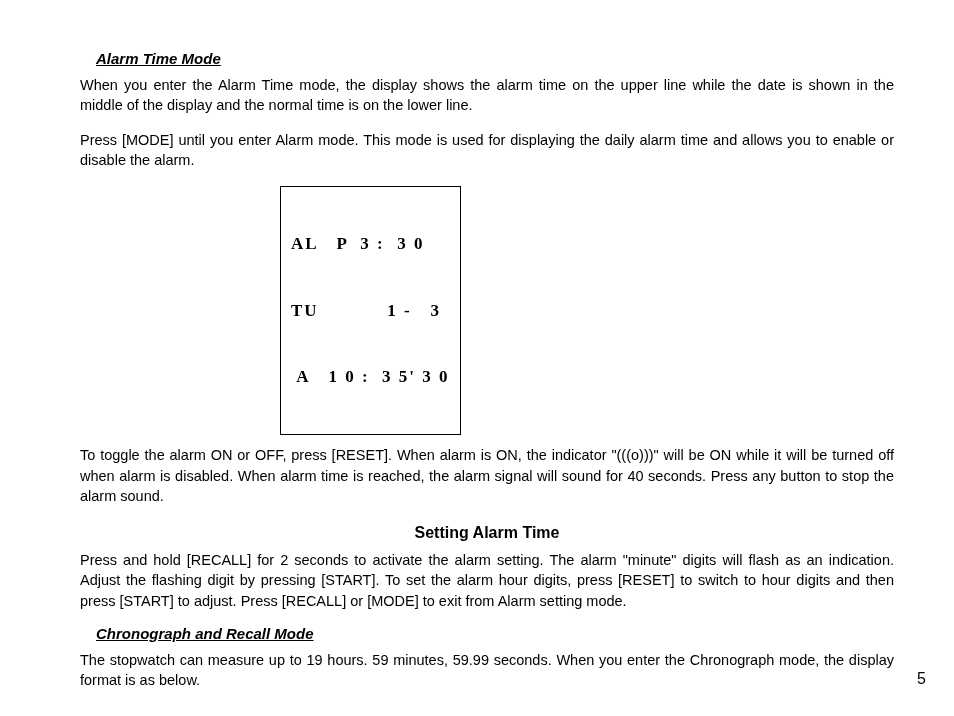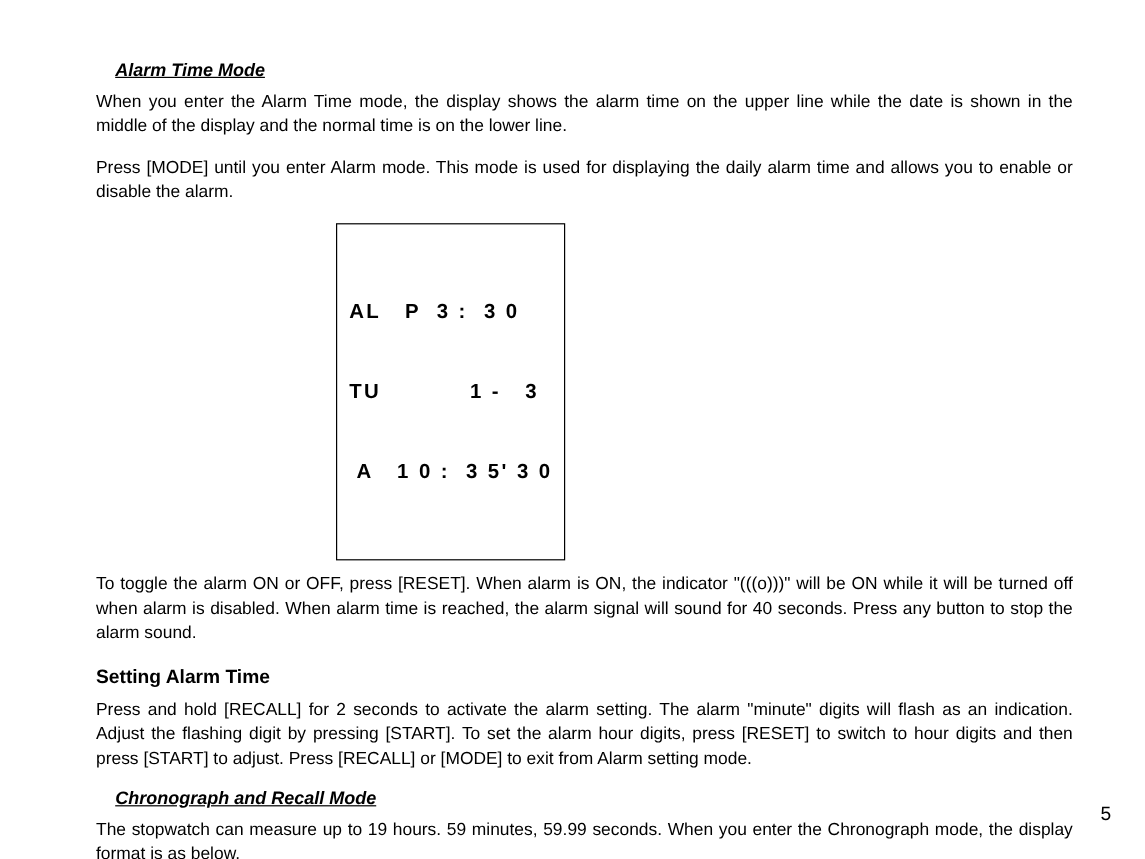--- a/index.html
+++ b/index.html
@@ -20,31 +20,32 @@
     font-weight: bold;
     font-style: italic;
     text-decoration: underline;
     font-size: 15px;
     margin: 0 0 8px 16px;
   }
   .sub-title {
     font-weight: bold;
     font-size: 16px;
     margin: 18px 0 8px 0;
+    text-align: center;
   }
   .para {
     font-size: 14.5px;
     line-height: 1.4;
     margin: 0 0 14px 0;
     text-align: justify;
   }
   .display-box {
     border: 1.5px solid #000;
-    padding: 18px 10px;
-    font-family: Liberation Sans, sans-serif;
+    padding: 2px 10px;
+    font-family: Liberation Serif, serif;
     font-weight: bold;
     font-size: 17px;
     letter-spacing: 2px;
     white-space: pre;
     line-height: 1.3;
     display: block;
     width: fit-content;
     margin: 16px 0 10px 200px;
   }
   .display-box .row { display: block; }

